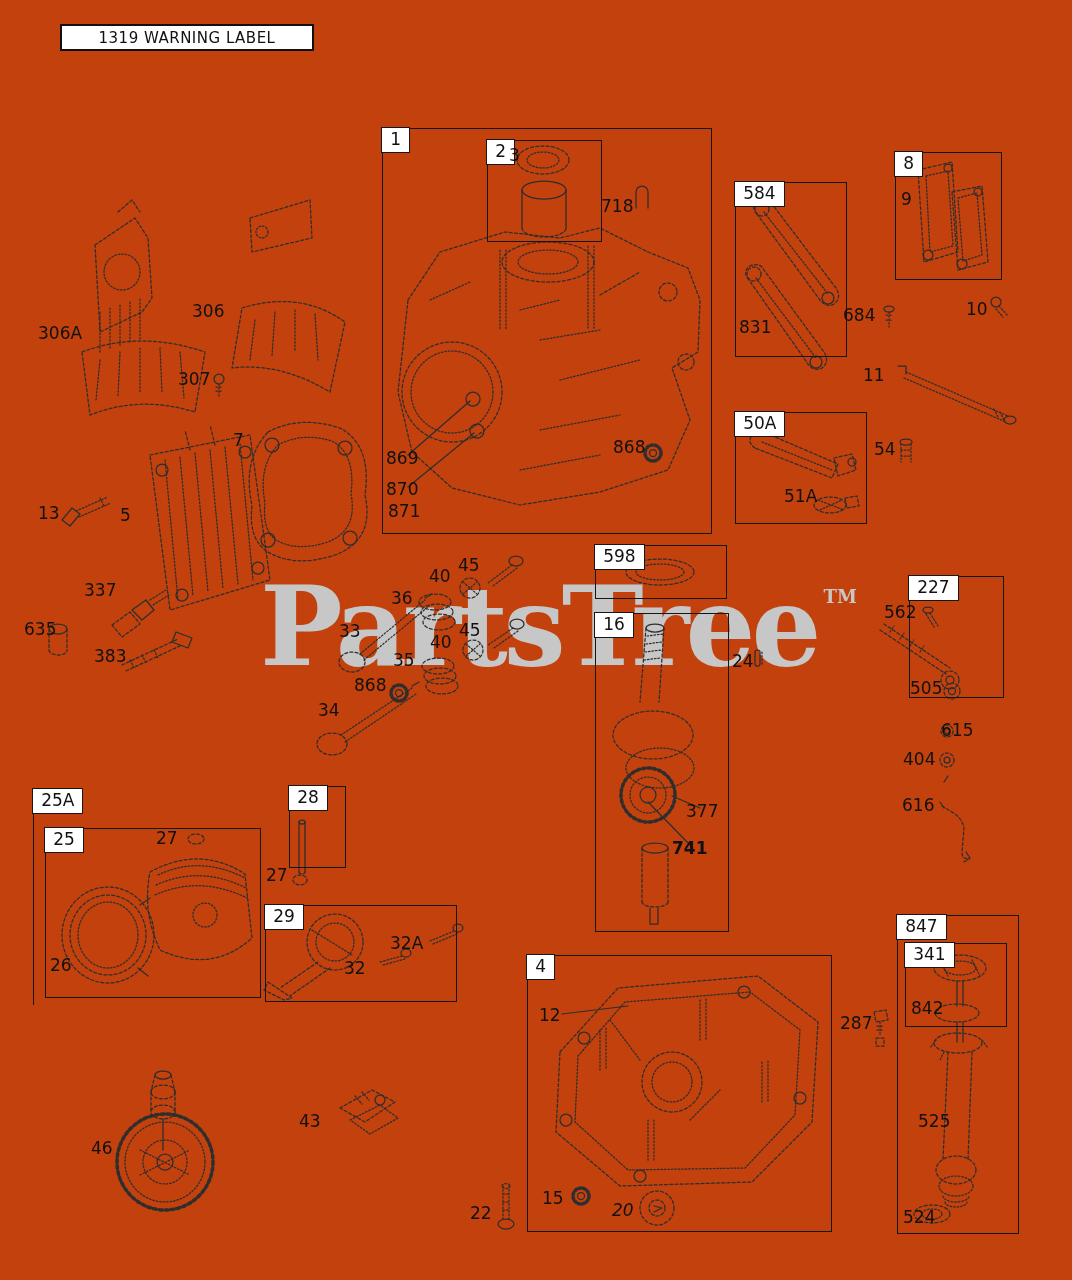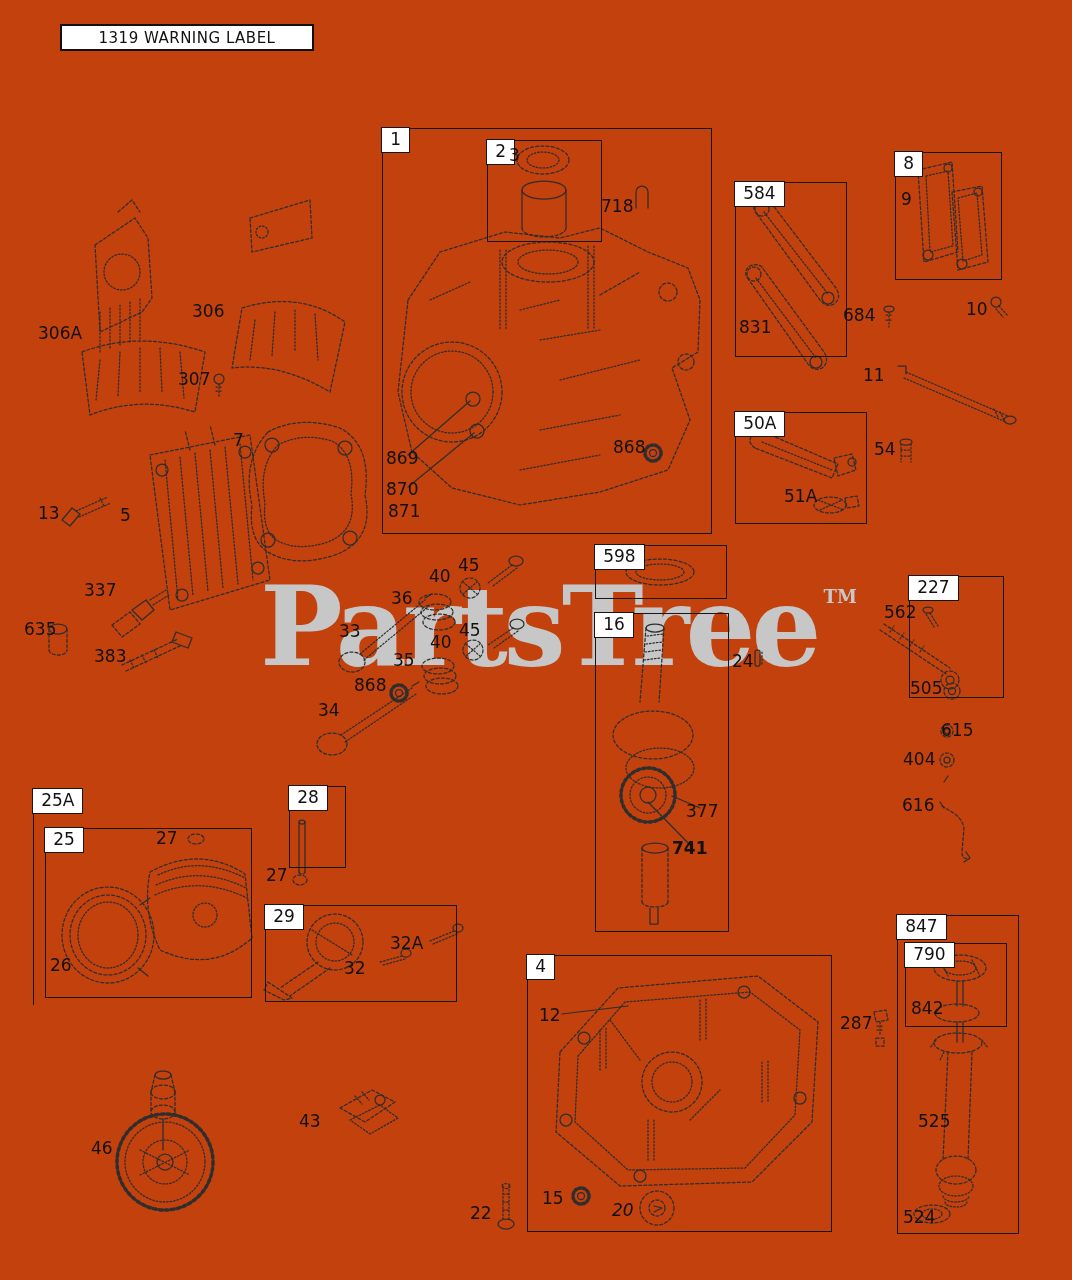--- a/index.html
+++ b/index.html
@@ -421,37 +421,37 @@
       </div>
       <div class="group" style="left: 595px; top: 613px; width: 132px; height: 317px;">
         <div class="tag">16</div>
       </div>
       <div class="group" style="left: 875px; top: 576px; width: 93px; height: 120px; margin-left: 34px;">
         <div class="tag">227</div>
       </div>
       <div class="group bracket" style="left: 33px; top: 790px; width: 222px; height: 215px;">
         <div class="tag">25A</div>
       </div>
-      <div class="group" style="left: 45px; top: 828px; width: 205px; height: 168px;">
+      <div class="group" style="left: 45px; top: 828px; width: 205px; height: 168px; padding-left: 9px;">
         <div class="tag">25</div>
       </div>
       <div class="group" style="left: 265px; top: 786px; width: 55px; height: 80px; margin-left: 24px;">
         <div class="tag">28</div>
       </div>
       <div class="group" style="left: 265px; top: 905px; width: 190px; height: 95px;">
         <div class="tag">29</div>
       </div>
       <div class="group" style="left: 527px; top: 955px; width: 303px; height: 275px;">
         <div class="tag">4</div>
       </div>
       <div class="group" style="left: 897px; top: 915px; width: 120px; height: 317px;">
         <div class="tag">847</div>
       </div>
       <div class="group" style="left: 905px; top: 943px; width: 100px; height: 82px;">
-        <div class="tag">790</div>
+        <div class="tag">341</div>
       </div>
     </div>
 
   <div id="labels-layer">
       <div class="callout" style="left: 509px; top: 146px;">3</div>
       <div class="callout" style="left: 601px; top: 197px;">718</div>
       <div class="callout" style="left: 901px; top: 190px;">9</div>
       <div class="callout" style="left: 739px; top: 318px;">831</div>
       <div class="callout" style="left: 843px; top: 306px;">684</div>
       <div class="callout" style="left: 966px; top: 300px;">10</div>

